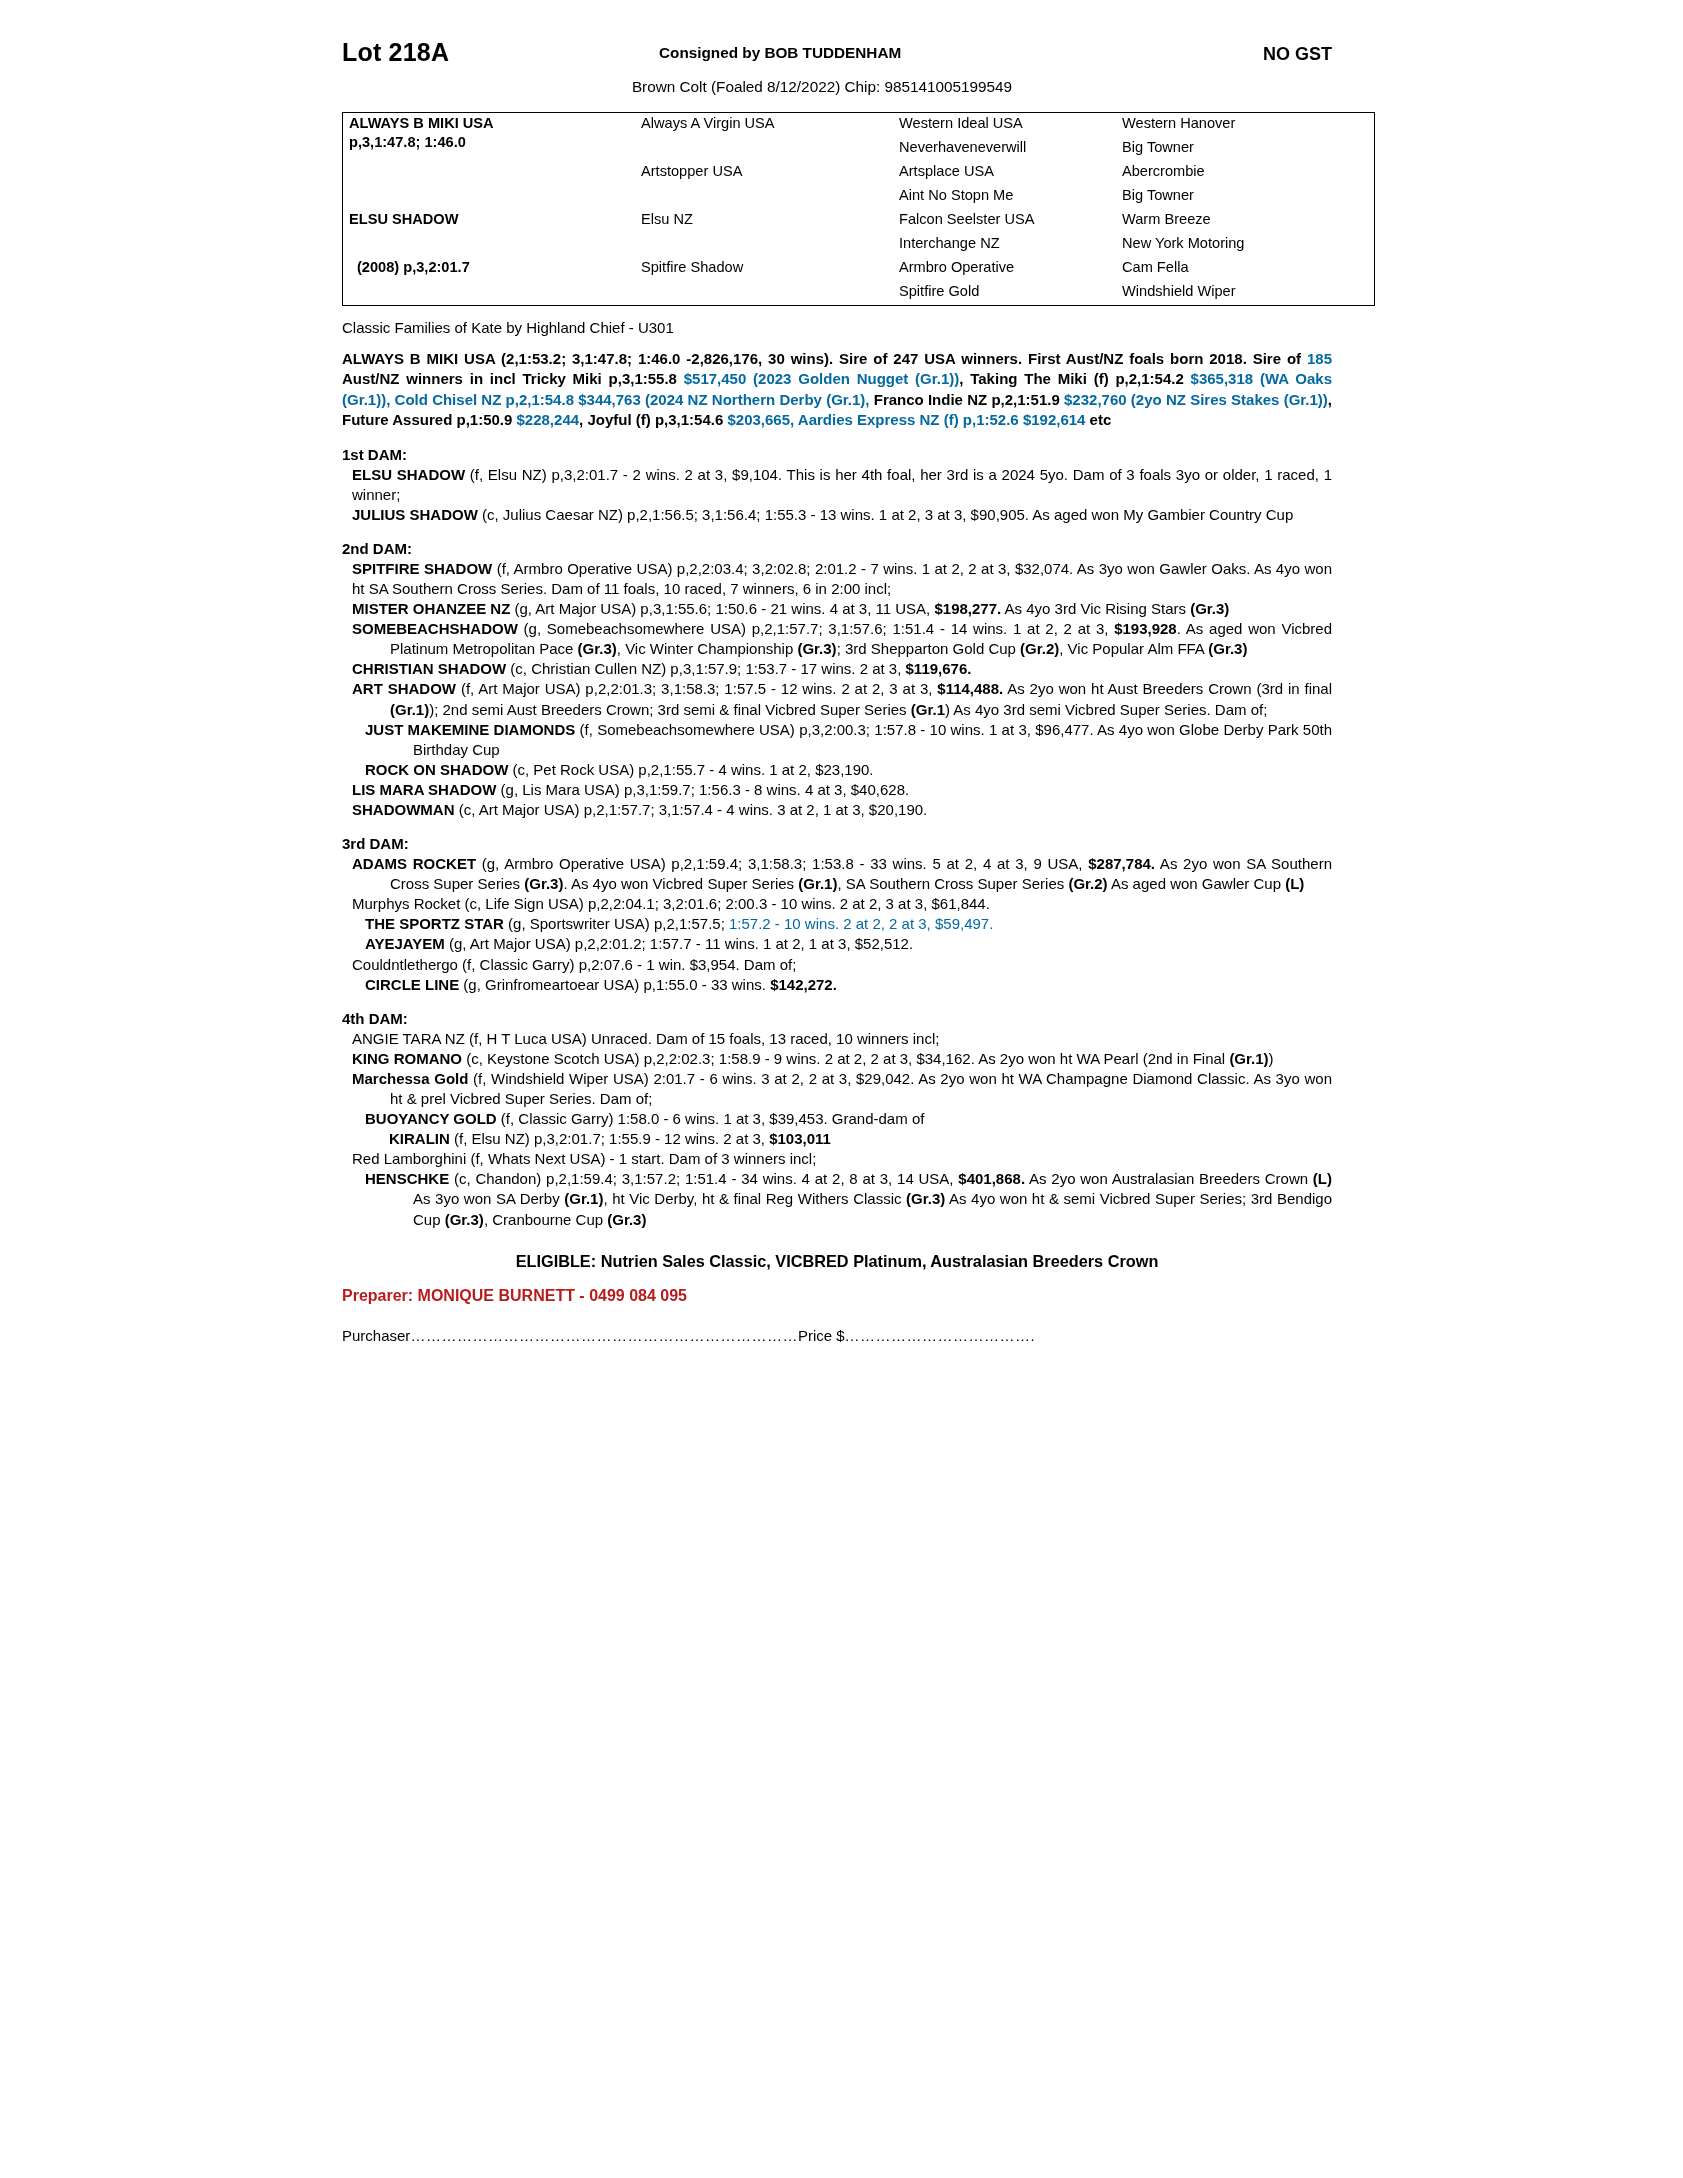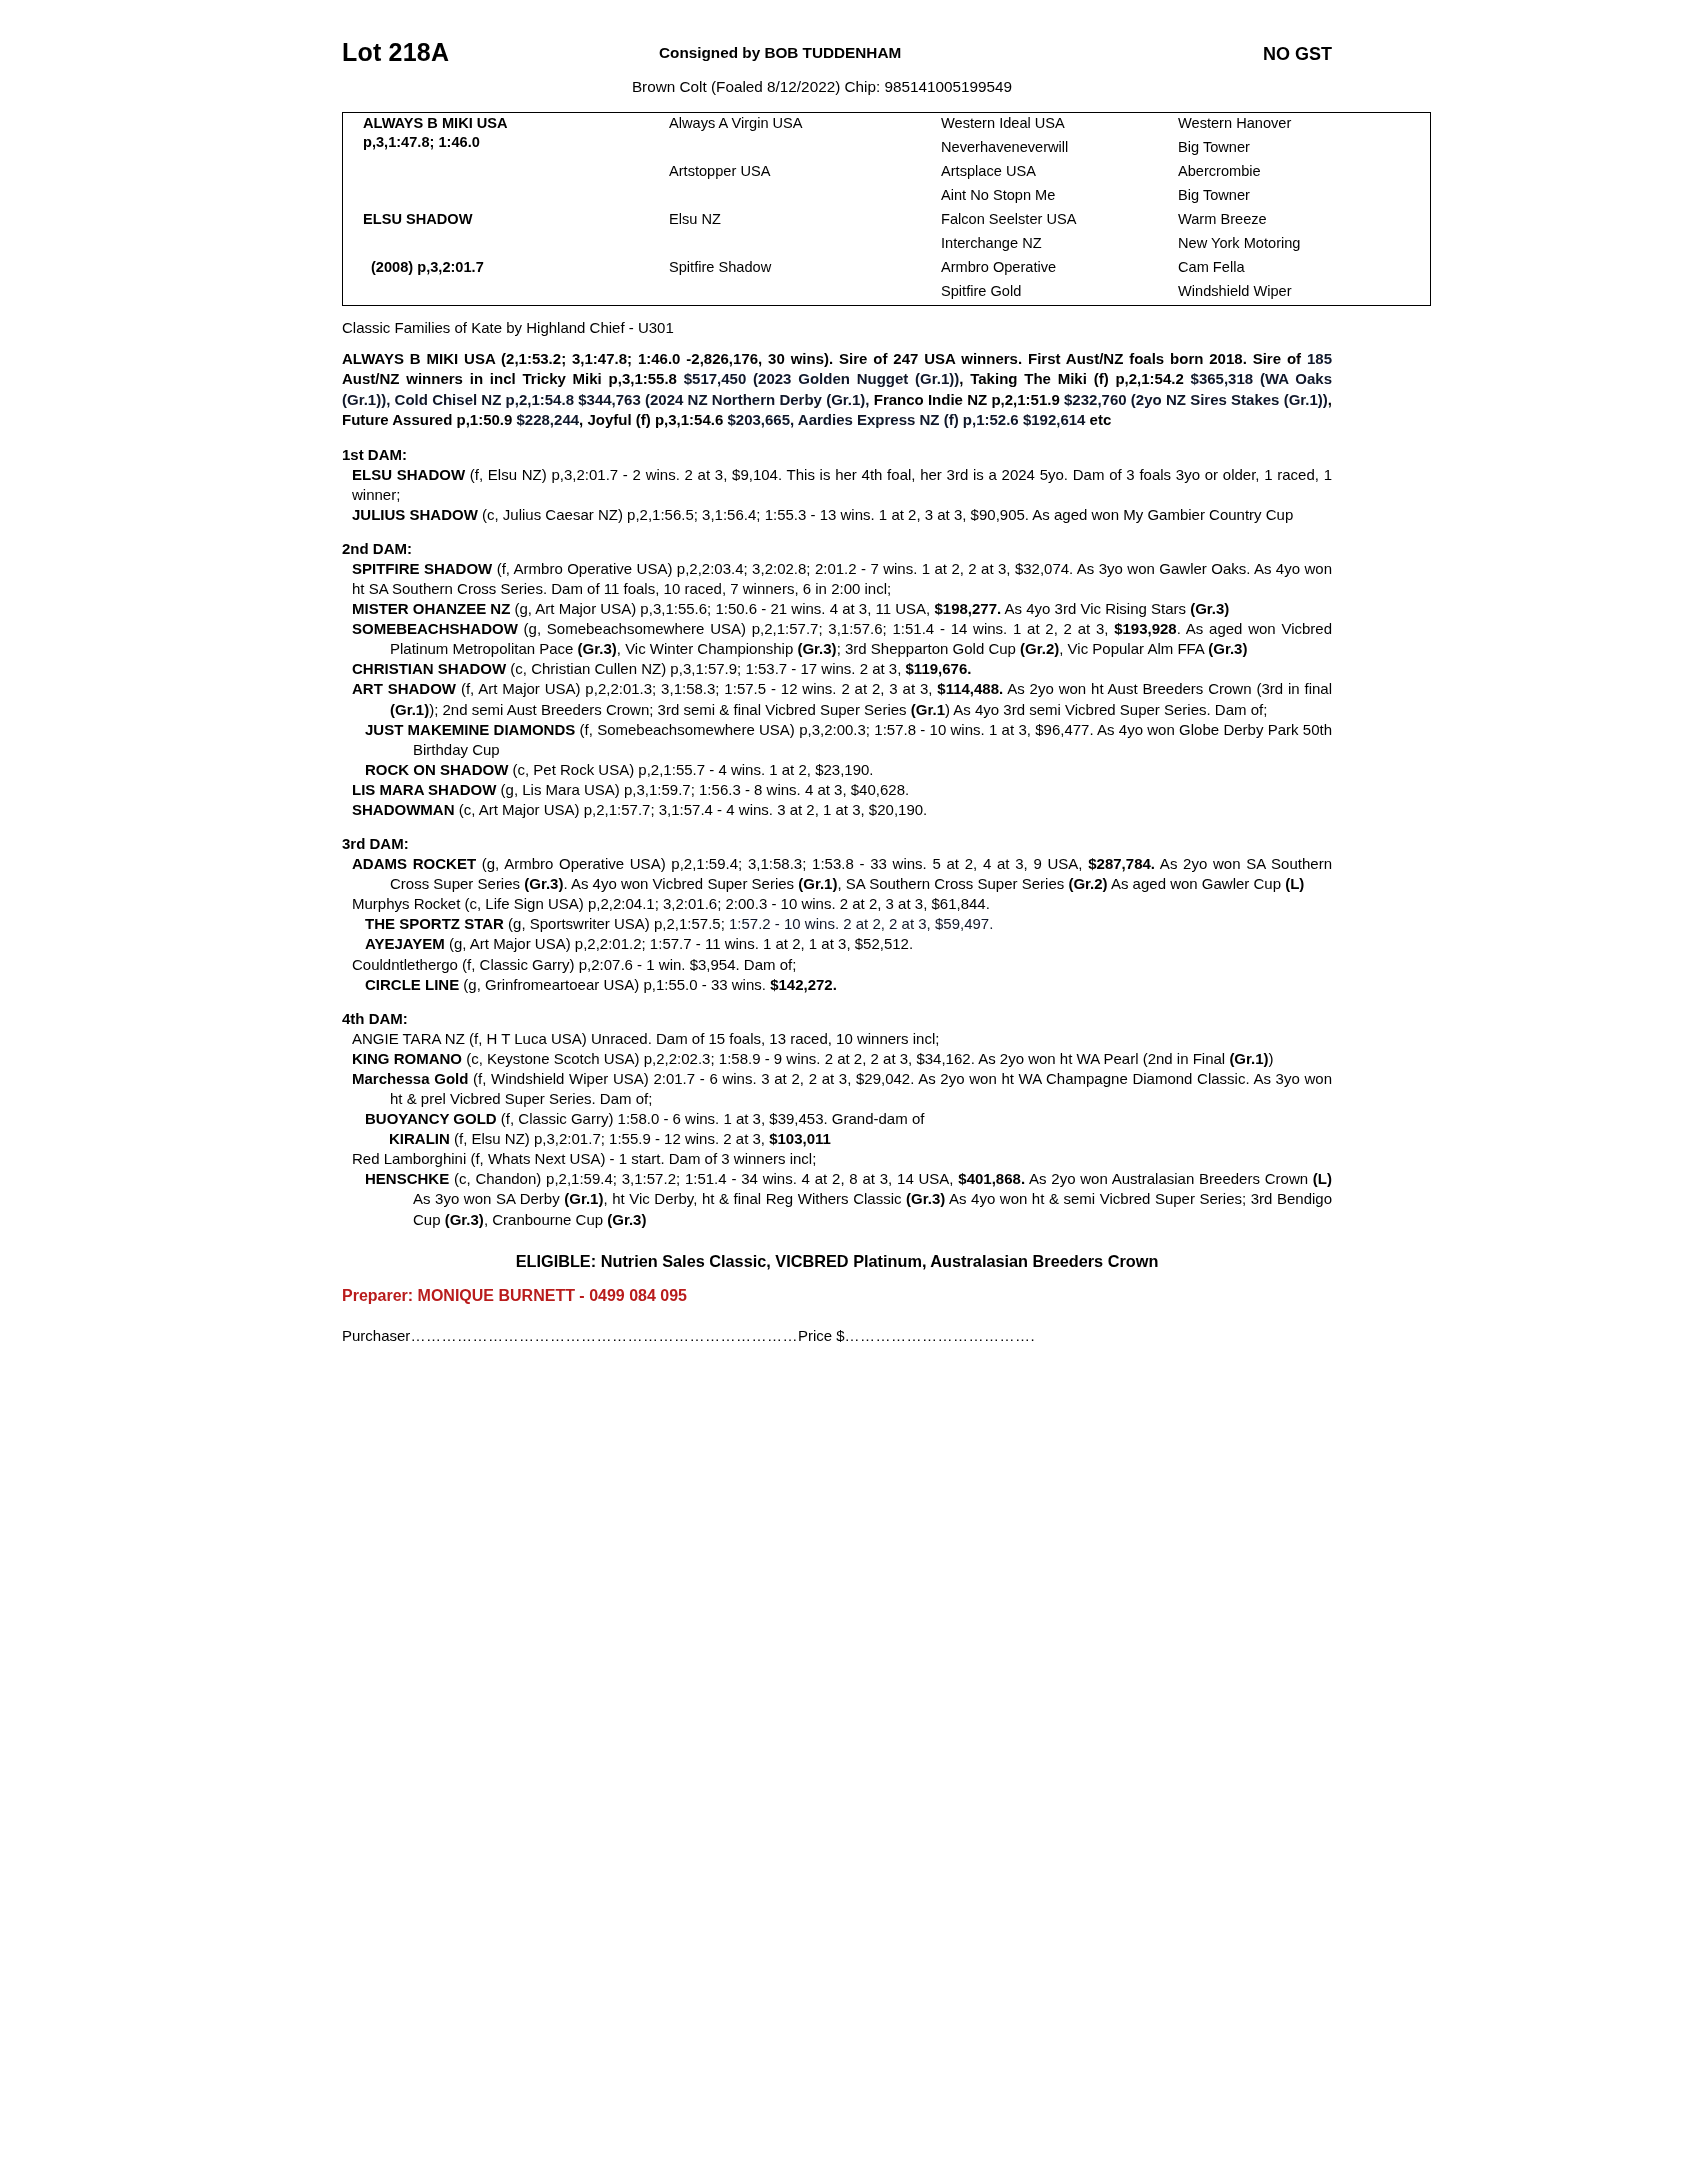--- a/index.html
+++ b/index.html
@@ -63,21 +63,21 @@
   
   .ped {
     margin-top: 16px;
     border: 1.5px solid #000;
     width: 100%;
     border-collapse: collapse;
     table-layout: fixed;
   }
   .ped td {
     font-size: 14.6px;
-    padding: 1px 4px 1px 20px;
+    padding: 1px 4px 1px 6px;
     vertical-align: top;
     line-height: 1.32;
     height: 22px;
   }
   .ped .c1 { width: 282px; }
   .ped .c2 { width: 248px; }
   .ped .c3 { width: 213px; }
   .ped .c4 { width: 248px; }
   .bold { font-weight: bold; }
 
@@ -86,21 +86,21 @@
     margin-top: 13px;
     font-size: 15px;
   }
   .sire-block {
     margin-top: 13px;
     font-size: 15px;
     line-height: 1.36;
     text-align: justify;
     font-weight: bold;
   }
-  .red { color: #0f172a; }
+  .red { color: #0369a1; }
   .damhdr {
     font-weight: bold;
     font-size: 15px;
     margin-top: 15px;
     margin-bottom: 2px;
   }
   p.e {
     margin: 0 0 0 0;
     font-size: 15px;
     line-height: 1.34;

